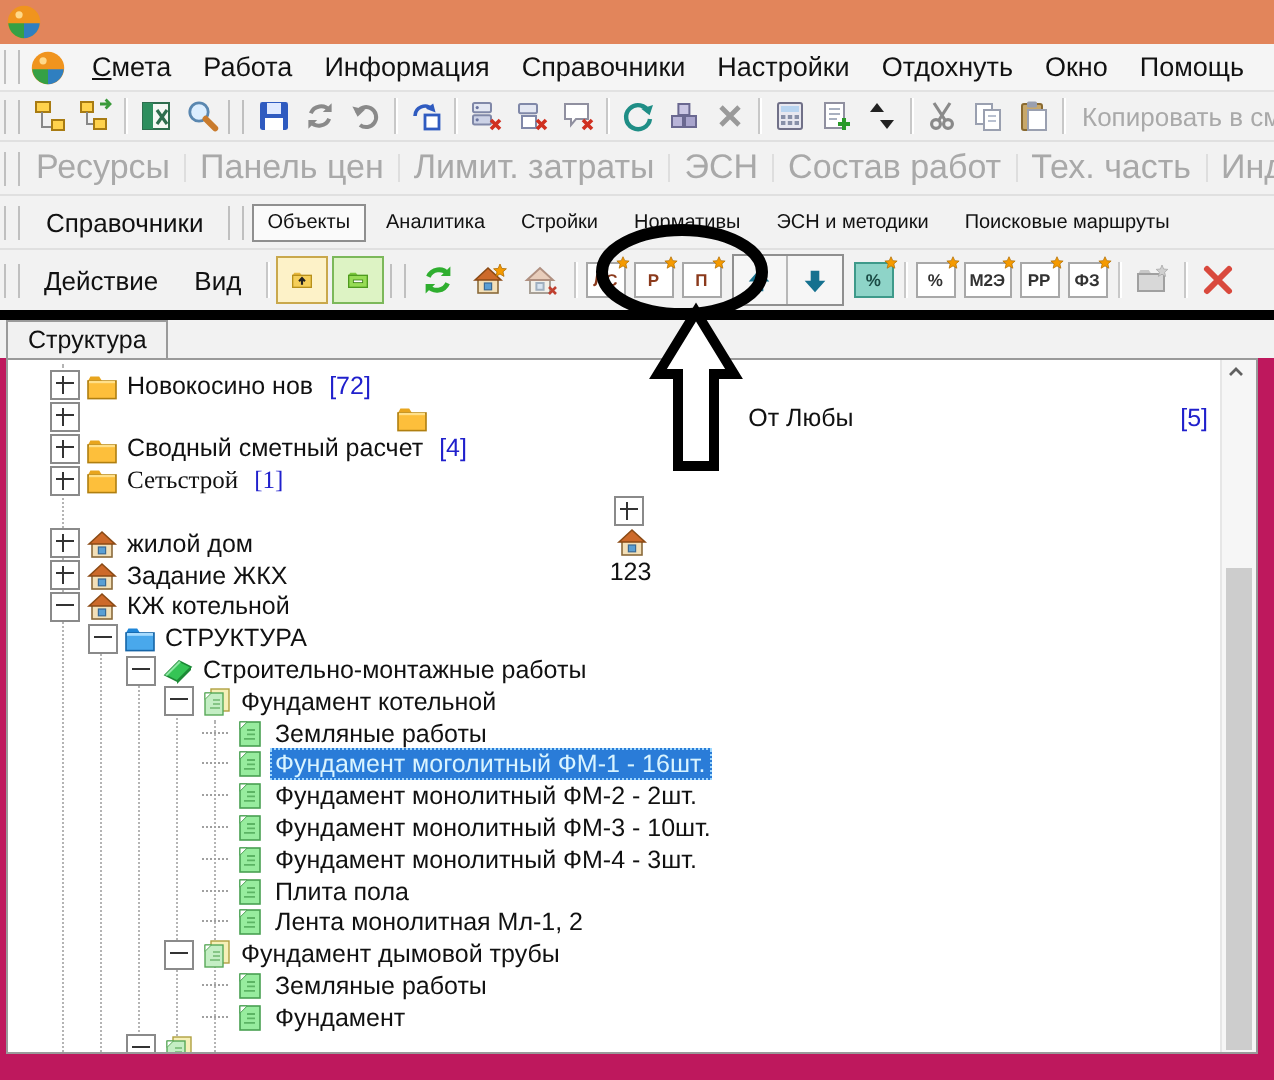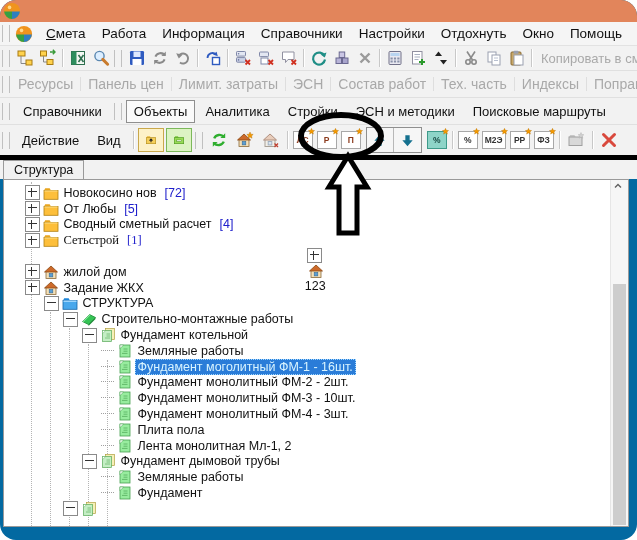--- a/index.html
+++ b/index.html
@@ -1,41 +1,41 @@
 <!DOCTYPE html>
 <html><head>
 <meta charset="utf-8">
 <style>
   html,body{margin:0;padding:0;background:#fff;}
-  #app{position:relative;width:637px;height:540px;overflow:hidden;background:#0369a1;
-       font-family:"Liberation Sans",sans-serif;color:#111;border-radius:16px;}
+  #app{position:relative;width:637px;height:540px;overflow:hidden;background:#be185d;
+       font-family:"Liberation Sans",sans-serif;color:#111;}
   
   .titlebar{height:22px;background:#e2855b;display:flex;align-items:center;padding-left:3px;}
   .menubar{height:23px;background:#f5f5f5;border-bottom:1px solid #e2e2e2;display:flex;align-items:center;}
   .menubar .menu-item{padding:0 8px;font-size:13.5px;cursor:default;}
   .menu-item u{text-decoration:underline;}
   .bar{background:#f2f2f2;display:flex;align-items:center;white-space:nowrap;overflow:hidden;}
   .toolbar1{height:24px;border-bottom:1px solid #e0e0e0;}
   .toolbar2{height:26px;border-bottom:1px solid #e0e0e0;}
   .tabbar{height:26px;border-bottom:1px solid #e0e0e0;}
   .actionbar{height:30px;border-bottom:5px solid #000000;}
   .grip{width:6px;height:17px;margin:0 3px 0 2px;flex:none;
         border-left:1px solid #c0c0c0;border-right:1px solid #c0c0c0;}
   .sep{width:1px;height:18px;background:#c8c8c8;margin:0 3px;flex:none;box-shadow:1px 0 0 #fff;}
   .tb-btn{width:23px;height:22px;border:0;background:transparent;padding:0;display:flex;
           align-items:center;justify-content:center;flex:none;}
   .ic{display:inline-flex;width:18px;height:18px;}
   .ic svg{width:100%;height:100%;}
   .tb-label{color:#a9a9a9;font-size:13px;padding:0 6px;}
   
-  .panel-btn{color:#a9a9a9;font-size:14px;padding:0 5px;}
+  .panel-btn{color:#a9a9a9;font-size:17px;padding:0 5px;}
   .pdiv{width:1px;height:14px;background:#dedede;margin:0 2px;flex:none;}
   
   .tab-left{font-size:13px;padding:0 10px;}
-  .tab{font-size:13px;padding:3px 7px;margin:0 1px;border:1px solid transparent;}
+  .tab{font-size:10px;padding:3px 7px;margin:0 1px;border:1px solid transparent;}
   .tab.active{background:#fafafa;border:1px solid #8f8f8f;}
   
   .menu-btn{font-size:13px;padding:0 9px;}
   .btn-frame{width:26px;height:24px;border:1px solid #c9a84c;background:#fdf2c8;display:flex;
              align-items:center;justify-content:center;flex:none;margin:0 1px;}
   .btn-frame.green{border-color:#7cb85a;background:#ddf3c4;}
   .badge{position:relative;min-width:20px;height:18px;border:1px solid #a8a8a8;background:#fff;
          display:flex;align-items:center;justify-content:center;font-size:8.5px;font-weight:bold;
          color:#8b3a1c;margin:0 2px;padding:0 2px;flex:none;}
   .badge.dark{color:#333;}
@@ -326,20 +326,21 @@
       <span class="pdiv"></span>
       <div class="panel-btn">Формулы</div>
     </div>
   <div class="bar tabbar" id="tabbar">
       <span class="grip"></span>
       <div class="tab-left">Справочники</div>
       <span class="grip"></span>
       <div class="tab active">Объекты</div>
       <div class="tab">Аналитика</div>
       <div class="tab">Стройки</div>
+      <div class="tab">Нормативы</div>
       <div class="tab">ЭСН и методики</div>
       <div class="tab">Поисковые маршруты</div>
     </div>
   <div class="bar actionbar" id="actionbar">
       <span class="grip"></span>
       <div class="menu-btn">Действие</div>
       <div class="menu-btn">Вид</div>
       <span class="sep"></span>
       <button class="btn-frame">
         <span class="ic">
@@ -494,21 +495,21 @@
           <span class="ic ticon">
             <svg viewBox="0 0 16 16">
               <path d="M1 5.5 l1.2-2.3 h4.4 l1.4 2.3Z" fill="#e8a51e"></path>
               <rect x="1" y="5.5" width="14" height="8.8" fill="#fdbf3b" stroke="#b07f10" stroke-width="0.8"></rect>
               <path d="M1.5 6 h13" stroke="#ffe08a" stroke-width="1.2"></path>
             </svg>
           </span>
           <span class="tlabel">Новокосино нов</span>
           <span class="tcount">[72]</span>
         </div>
-        <div class="trow" style="padding-left: 20.5px;">
+        <div class="trow" style="padding-left: 20.5px; justify-content: space-between;">
           <span class="xb plus"></span>
           <span class="ic ticon">
             <svg viewBox="0 0 16 16">
               <path d="M1 5.5 l1.2-2.3 h4.4 l1.4 2.3Z" fill="#e8a51e"></path>
               <rect x="1" y="5.5" width="14" height="8.8" fill="#fdbf3b" stroke="#b07f10" stroke-width="0.8"></rect>
               <path d="M1.5 6 h13" stroke="#ffe08a" stroke-width="1.2"></path>
             </svg>
           </span>
           <span class="tlabel">От Любы</span>
           <span class="tcount">[5]</span>
@@ -562,20 +563,31 @@
         <div class="trow" style="padding-left: 20.5px;">
           <span class="xb plus"></span>
           <span class="ic ticon">
             <svg viewBox="0 0 16 16">
               <rect x="3" y="7.5" width="10" height="7" fill="#f3e0b8" stroke="#8a6a3a" stroke-width="0.8"></rect>
               <path d="M1.5 8 L8 2 L14.5 8 Z" fill="#cd6a2a" stroke="#8a4a14" stroke-width="0.8"></path>
               <rect x="6.2" y="9.5" width="3.6" height="3.4" fill="#5a9fd4" stroke="#3a6a94" stroke-width="0.6"></rect>
             </svg>
           </span>
           <span class="tlabel">Задание ЖКХ</span>
+        </div>
+        <div class="trow" style="padding-left: 20.5px;">
+          <span class="xb"></span>
+          <span class="ic ticon">
+            <svg viewBox="0 0 16 16">
+              <rect x="3" y="7.5" width="10" height="7" fill="#f3e0b8" stroke="#8a6a3a" stroke-width="0.8"></rect>
+              <path d="M1.5 8 L8 2 L14.5 8 Z" fill="#cd6a2a" stroke="#8a4a14" stroke-width="0.8"></path>
+              <rect x="6.2" y="9.5" width="3.6" height="3.4" fill="#5a9fd4" stroke="#3a6a94" stroke-width="0.6"></rect>
+            </svg>
+          </span>
+          <span class="tlabel">КЖ котельной</span>
         </div>
         <div class="trow" style="padding-left: 39.5px;">
           <span class="xb"></span>
           <span class="ic ticon">
             <svg viewBox="0 0 16 16">
               <path d="M1 5.5 l1.2-2.3 h4.4 l1.4 2.3Z" fill="#1f86d8"></path>
               <rect x="1" y="5.5" width="14" height="8.8" fill="#49a8ec" stroke="#1565a8" stroke-width="0.8"></rect>
               <path d="M1.5 6.2 h13" stroke="#a8dcff" stroke-width="1.4"></path>
             </svg>
           </span>

